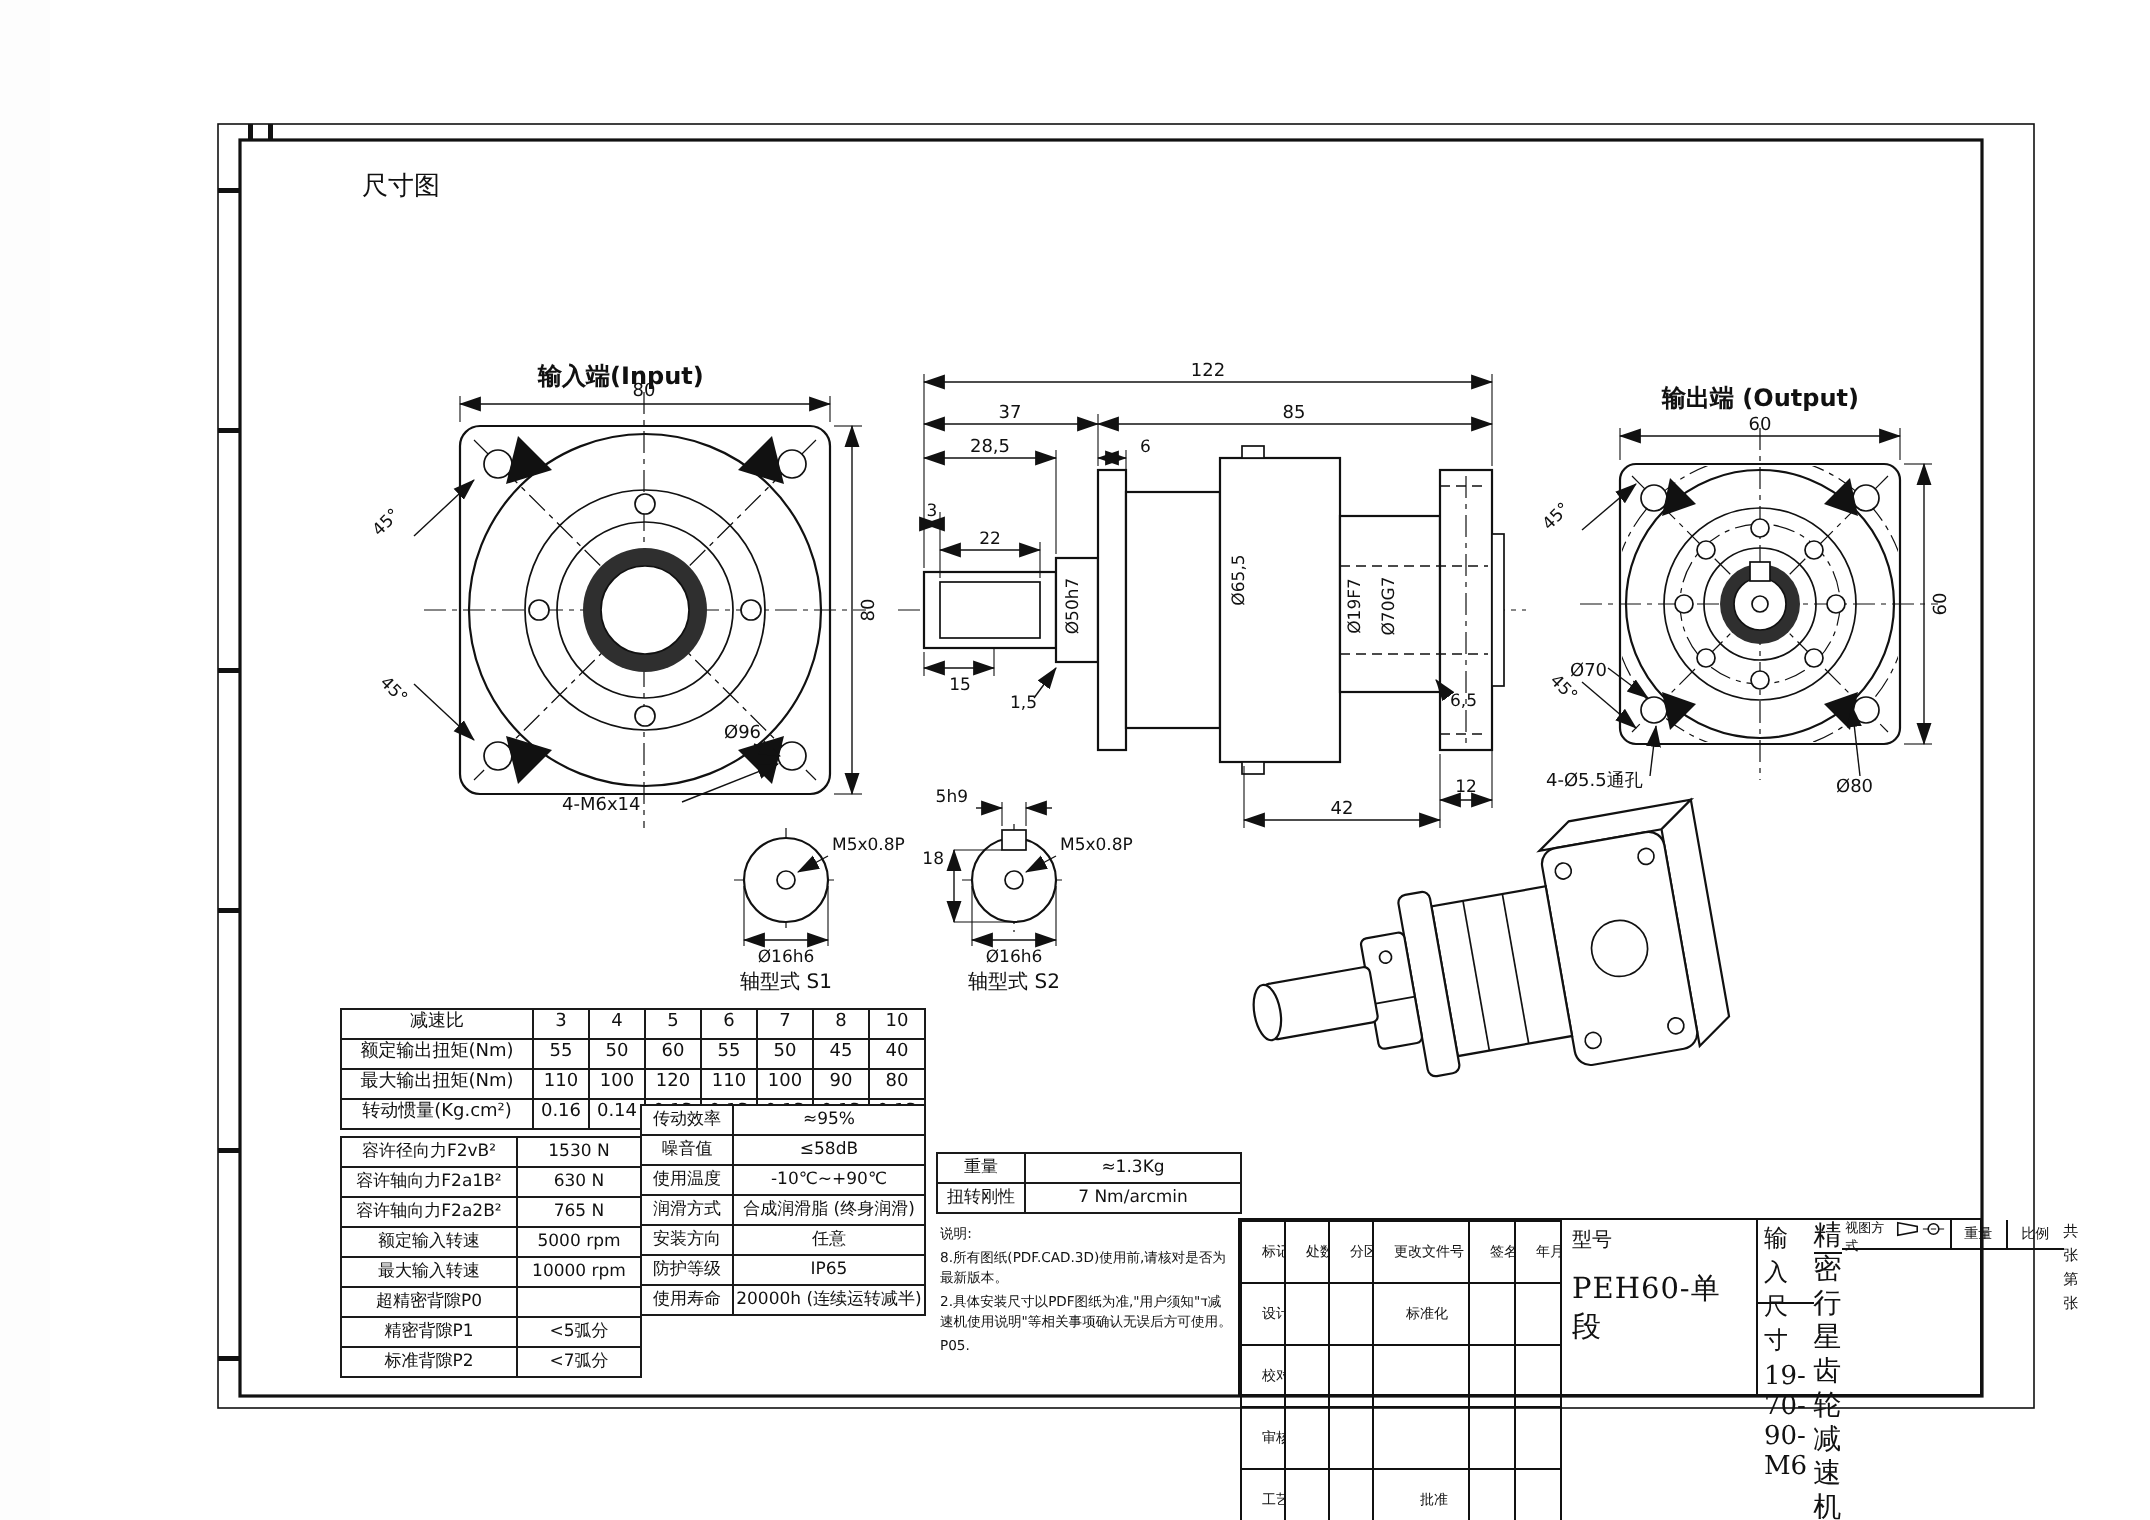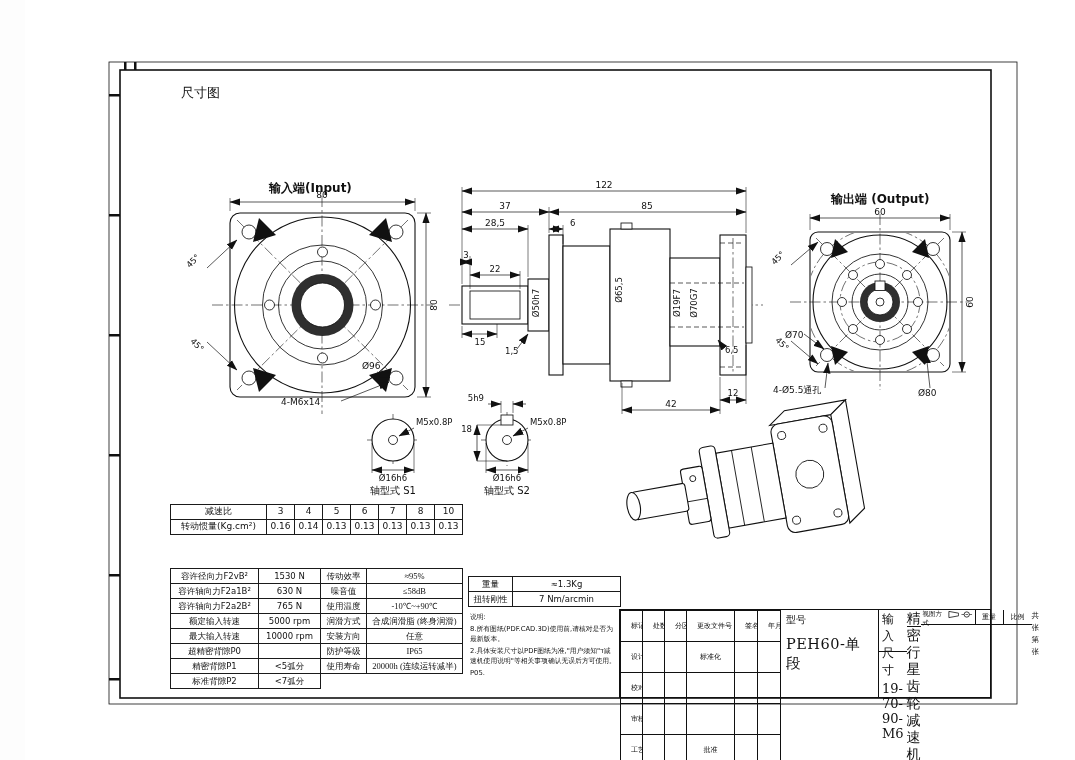--- a/index.html
+++ b/index.html
@@ -27,21 +27,21 @@
 
   table.grid { border-collapse:collapse; table-layout:fixed; background:#fff; }
   table.grid td { border:1px solid #1a1a1a; font-size:8.5px; text-align:center; padding:0 1px; height:15px; line-height:1.05; overflow:hidden; white-space:nowrap; }
   table.ratio td { font-size:9px; height:15px; }
 
   .notes { font-size:6.8px; line-height:1.55; padding:2px 2px; }
   .note-line { margin-bottom:1px; }
 
   .titleblock { border:1.6px solid #111; background:#fff; }
   .rev { position:absolute; left:0; top:0; width:160px; height:100%; border-collapse:collapse; table-layout:fixed; }
-  .rev td { border:0.8px solid #111; font-size:7px; text-align:center; padding:10px; overflow:hidden; white-space:nowrap; }
+  .rev td { border:0.8px solid #111; font-size:7px; text-align:right; padding:10px; overflow:hidden; white-space:nowrap; }
   .model-box { position:absolute; left:160px; top:0; width:98px; height:100%; border-left:1px solid #111; padding:3px 5px; }
   .model-label { font-size:10px; }
   .model-value { font-size:14.5px; font-family:"DejaVu Serif","Liberation Serif",serif; margin-top:8px; letter-spacing:0.5px; }
   .tb-right { position:absolute; left:258px; top:0; width:112px; height:100%; border-left:1px solid #111; display:flex; }
   .tb-input { height:42px; border-bottom:1px solid #111; padding:1px 3px; font-family:"DejaVu Serif","Liberation Serif",serif; }
   .tb-input-label { font-size:12px; }
   .tb-input-code { font-size:13px; margin-top:2px; }
   .tb-product { height:17px; border-bottom:1px solid #111; font-size:14px; text-align:center; line-height:17px; }
   .tb-meta { height:15px; border-bottom:1px solid #111; display:flex; }
   .tb-view { width:55px; border-right:1px solid #111; font-size:6.5px; display:flex; gap:2px; padding:0 2px; }
@@ -308,20 +308,40 @@
     <td>减速比</td>
     <td>3</td>
           <td>4</td>
           <td>5</td>
           <td>6</td>
           <td>7</td>
           <td>8</td>
           <td>10</td>
   </tr>
   <tr>
+    <td>额定输出扭矩(Nm)</td>
+    <td>55</td>
+          <td>50</td>
+          <td>60</td>
+          <td>55</td>
+          <td>50</td>
+          <td>45</td>
+          <td>40</td>
+  </tr>
+  <tr>
+    <td>最大输出扭矩(Nm)</td>
+    <td>110</td>
+          <td>100</td>
+          <td>120</td>
+          <td>110</td>
+          <td>100</td>
+          <td>90</td>
+          <td>80</td>
+  </tr>
+  <tr>
     <td>转动惯量(Kg.cm²)</td>
     <td>0.16</td>
           <td>0.14</td>
           <td>0.13</td>
           <td>0.13</td>
           <td>0.13</td>
           <td>0.13</td>
           <td>0.13</td>
   </tr>
 </tbody>
@@ -361,21 +381,21 @@
           <td>精密背隙P1</td>
           <td>&lt;5弧分</td>
         </tr>
   <tr>
           <td>标准背隙P2</td>
           <td>&lt;7弧分</td>
         </tr>
 </tbody>
     </table>
 
-<table class="grid abs" style="left:295px; top:568px; width:142px;font-family:Liberation Serif, serif;">
+<table class="grid abs" style="left:295px; top:552px; width:142px;">
   <colgroup>
         <col style="width:46px">
         <col style="width:96px">
       </colgroup>
   <tbody>
         <tr>
           <td>传动效率</td>
           <td>≈95%</td>
         </tr>
   <tr>

